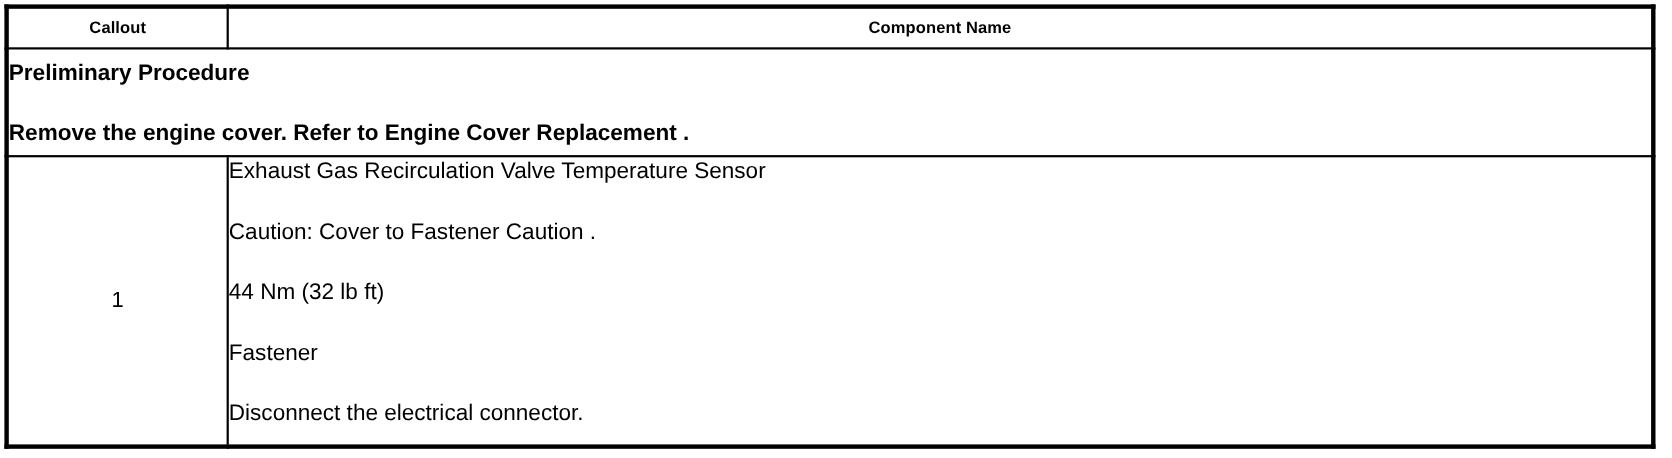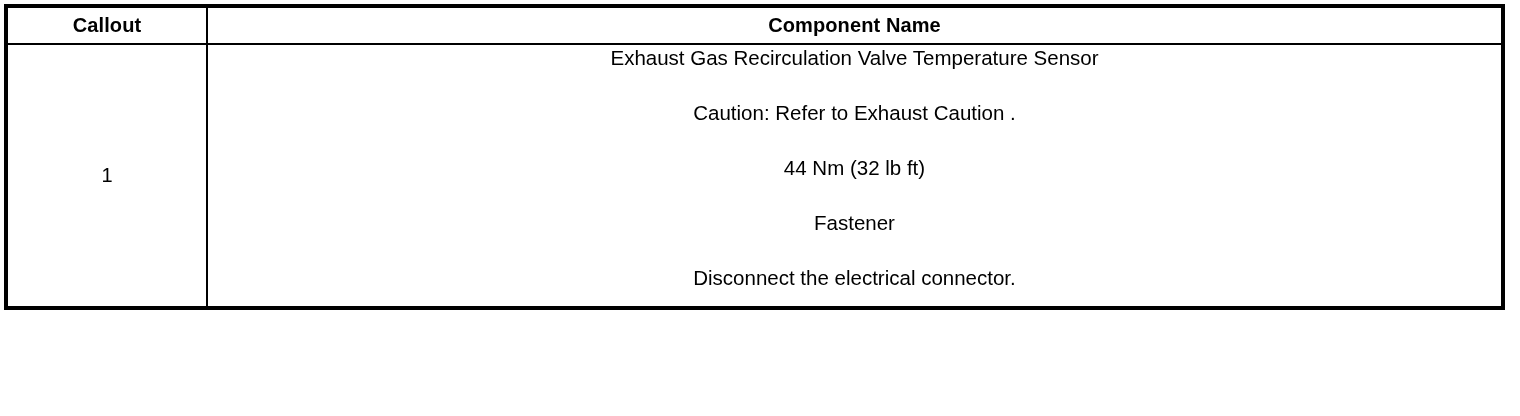--- a/index.html
+++ b/index.html
@@ -44,21 +44,21 @@
 
   
   .col-callout { width: 201px; }
   .col-name    { width: auto; }
 
   
   .hdr-cell {
     height: 35px;
     text-align: center;
     font-weight: bold;
-    font-size: 20px;
+    font-size: 15px;
     letter-spacing: 0.1px;
     line-height: 35px;
     white-space: nowrap;
   }
 
   
   .prelim-cell {
     height: 96px;
     padding: 10px 0 8px 5px;
     vertical-align: top;
@@ -75,21 +75,21 @@
   
   .callout-num-cell {
     text-align: center;
     vertical-align: middle;
     font-size: 20px;
     font-weight: normal;
   }
   .detail-cell {
     padding: 11px 0 6px 7px;
     vertical-align: top;
-    text-align: center;
+    text-align: left;
   }
   .detail-line {
     font-size: 20.5px;
     line-height: 25px;
     height: 25px;
     margin-bottom: 30px;
     white-space: nowrap;
     font-weight: normal;
   }
   .detail-line:last-child { margin-bottom: 16px; }
@@ -109,29 +109,36 @@
 
     <thead>
       <tr>
         <th class="hdr-cell col-callout">Callout</th>
         <th class="hdr-cell col-name">Component Name</th>
       </tr>
     </thead>
 
     <tbody>
 
+      <tr>
+        <td class="prelim-cell" colspan="2">
+          <div class="prelim-line">Preliminary Procedure</div>
+          <div class="prelim-gap"></div>
+          <div class="prelim-line">Remove the engine cover. Refer to Engine Cover Replacement .</div>
+        </td>
+      </tr>
 
       <tr>
         <td class="callout-num-cell col-callout">1</td>
         <td class="detail-cell">
 
           <div class="detail-line">Exhaust Gas Recirculation Valve Temperature Sensor</div>
 
           <div class="detail-line">
-            <span class="lead-bold">Caution:</span><span> Refer to Exhaust Caution .</span>
+            <span class="lead-bold">Caution:</span><span> Cover to Fastener Caution .</span>
           </div>
 
           <div class="detail-line bold">44 Nm (32 lb ft)</div>
 
           <div class="detail-line bold">Fastener</div>
 
           <div class="detail-line">Disconnect the electrical connector.</div>
 
         </td>
       </tr>

